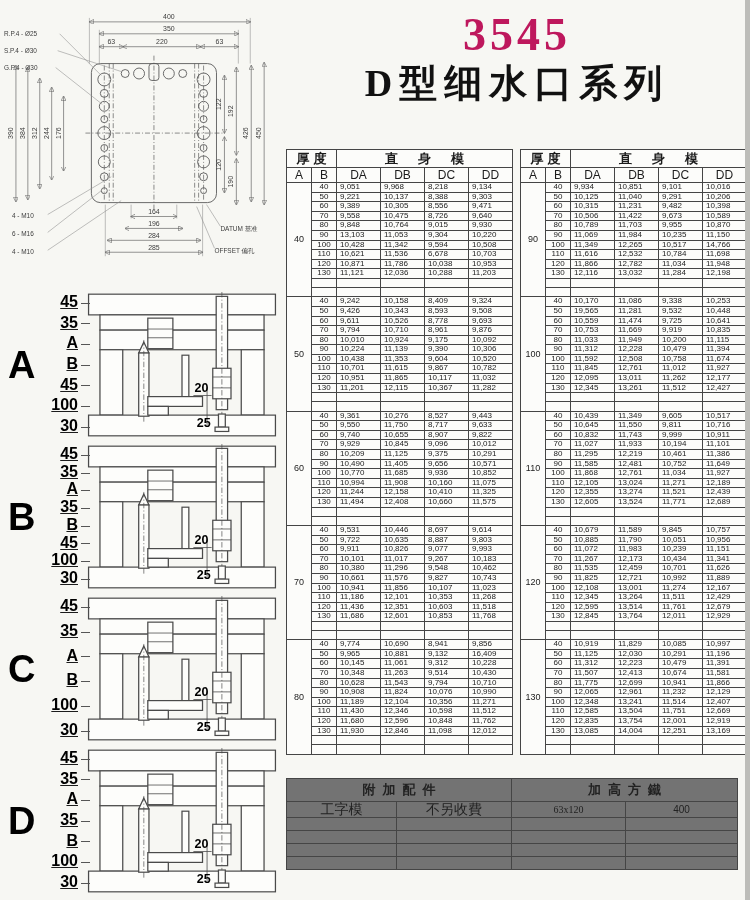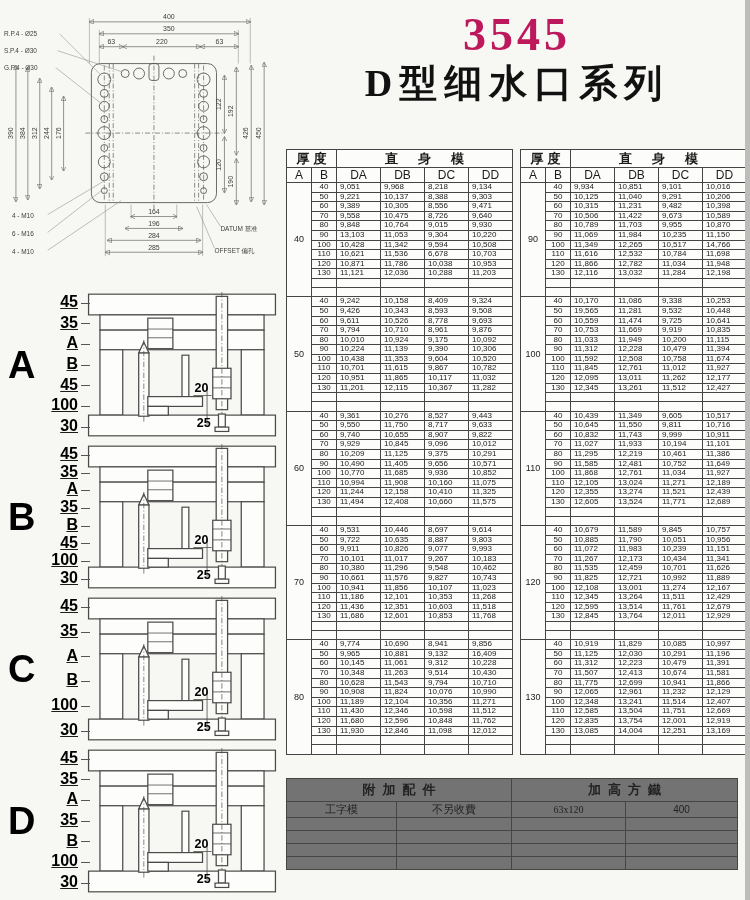--- a/index.html
+++ b/index.html
@@ -51,21 +51,21 @@
   .mold-svg .cl{stroke-dasharray:5 2 1 2;stroke-width:0.6;fill:none;}
   .mold-svg text{font:bold 11px "Liberation Sans",sans-serif;fill:#000;stroke:none;}
   .mold-svg .thin{stroke-width:0.7;fill:none;}
 
   
   .acc{position:absolute;left:286px;top:753px;width:451px;border-collapse:collapse;table-layout:fixed;background:#737373;margin-top:25px;}
   .acc td{border:1px solid #454545;height:10px;text-align:center;font:10px/11px "Liberation Serif",serif;color:#222;
           overflow:hidden;white-space:nowrap;}
   .acc tr.h td{height:20px;font:bold 13px/20px "Liberation Serif",serif;letter-spacing:7px;text-indent:7px;}
   .acc tr.r1 td, .acc tr.r2 td{height:13px;}
-  .acc td.small{font-size:11px;}
+  .acc td.small{font-size:14px;}
   .acc td.num{font-family:"Liberation Sans",sans-serif;font-size:10px;}
 </style>
 </head>
 <body>
 
 <svg class="plate-drawing" viewBox="0 0 290 282">
   <defs>
     <marker id="arr" viewBox="0 0 8 8" refX="7" refY="4" markerWidth="7" markerHeight="7" orient="auto-start-reverse">
       <path d="M0,0L8,4L0,8z" fill="#555" stroke="none"></path>
     </marker>

